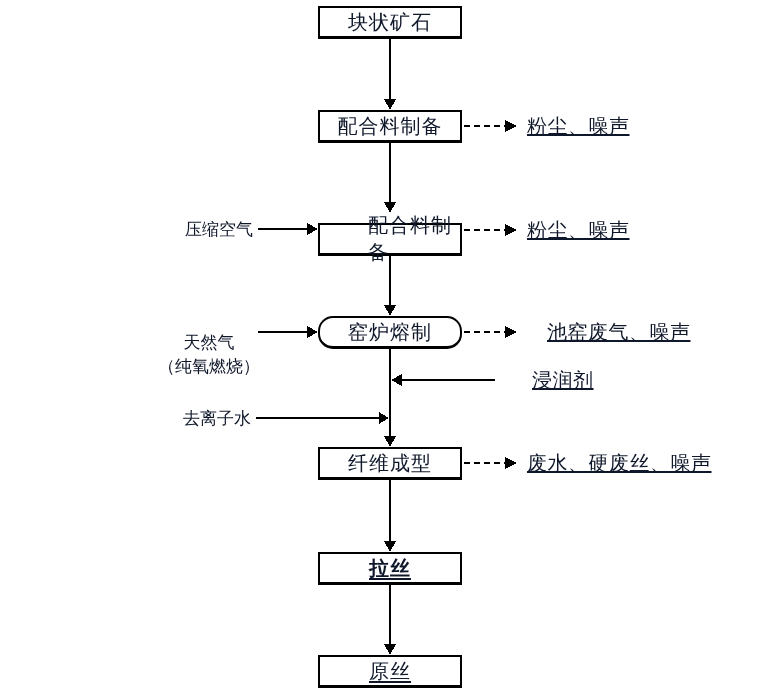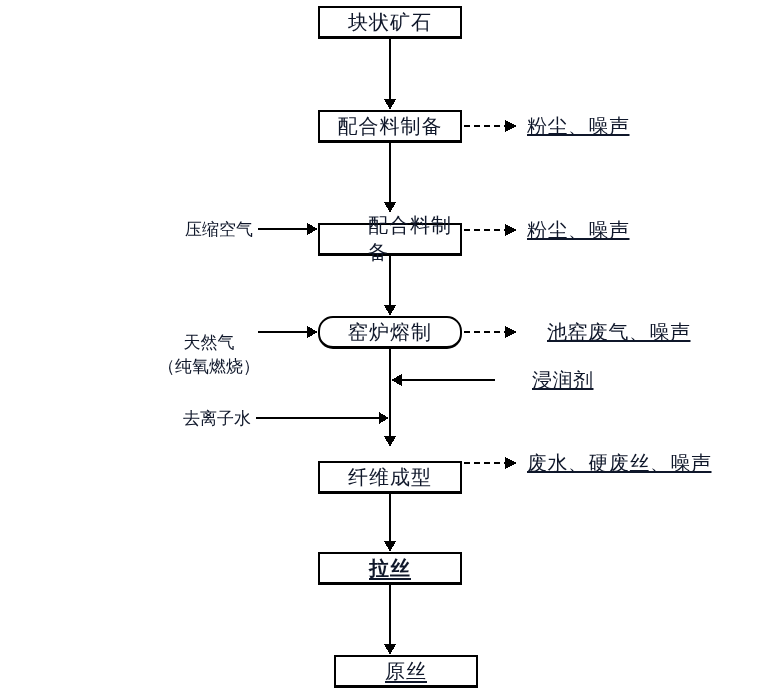--- a/index.html
+++ b/index.html
@@ -35,23 +35,23 @@
     justify-content: center;
     font-size: 20px;
     letter-spacing: 1px;
     z-index: 2;
   }
   .pbox .u { text-decoration: underline; text-underline-offset: 3px; }
   .box1 { top: 6px; }
   .box2 { top: 110px; }
   .box3 { top: 223px; padding-left: 48px; }
   .box4 { top: 316px; border-radius: 15px; }
-  .box5 { top: 461px; text-align: right; }
+  .box5 { top: 447px; text-align: right; }
   .box6 { top: 552px; font-weight: bold; }
-  .box7 { top: 655px; margin-left: 16px; }
+  .box7 { top: 655px; }
   .side-label {
     position: absolute;
     font-size: 17px;
     line-height: 17px;
     white-space: nowrap;
   }
   .lbl-compressed-air { left: 185px; top: 221px; }
   .lbl-natural-gas    { left: 148px; top: 309px; width: 122px; text-align: center; line-height: 24px; margin-top: 22px; }
   .lbl-deionized      { left: 183px; top: 410px; }
   .emission-label {

